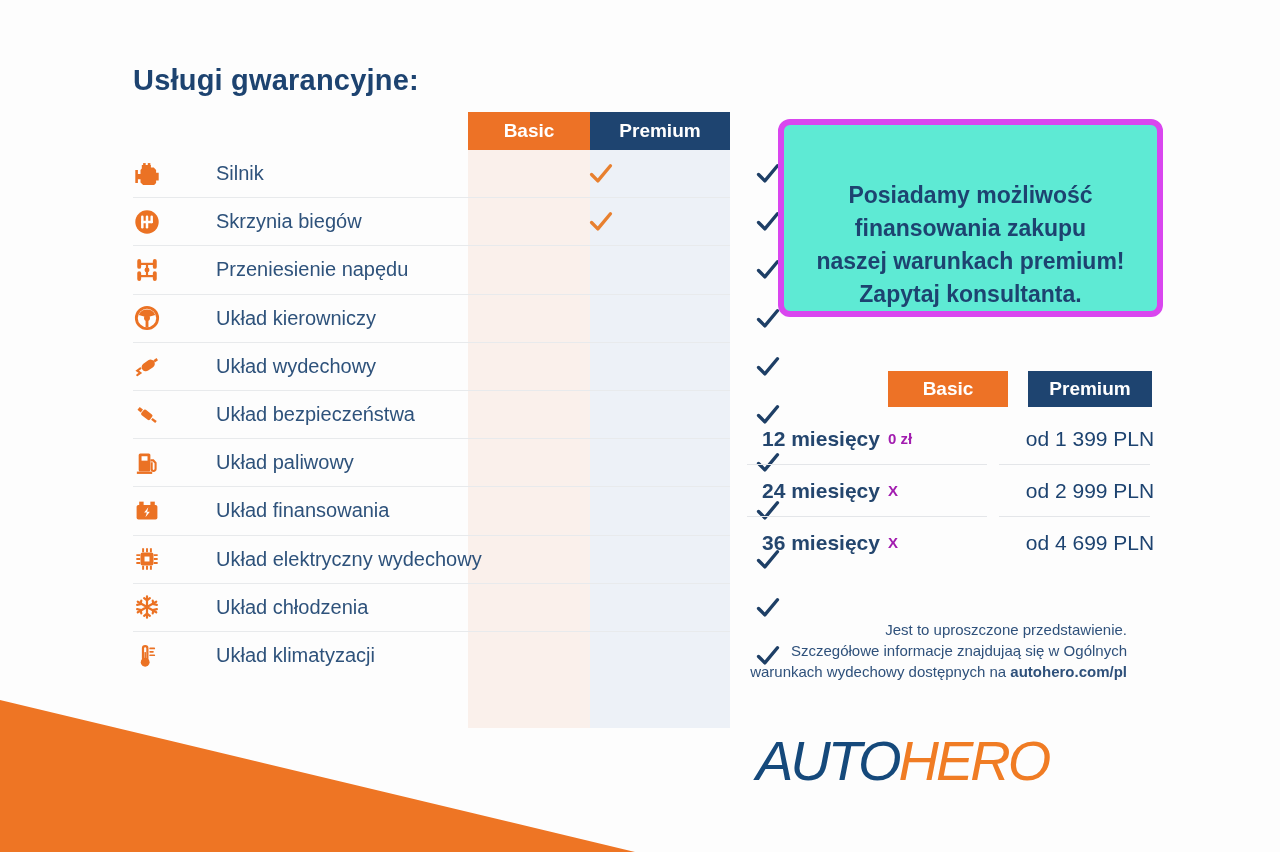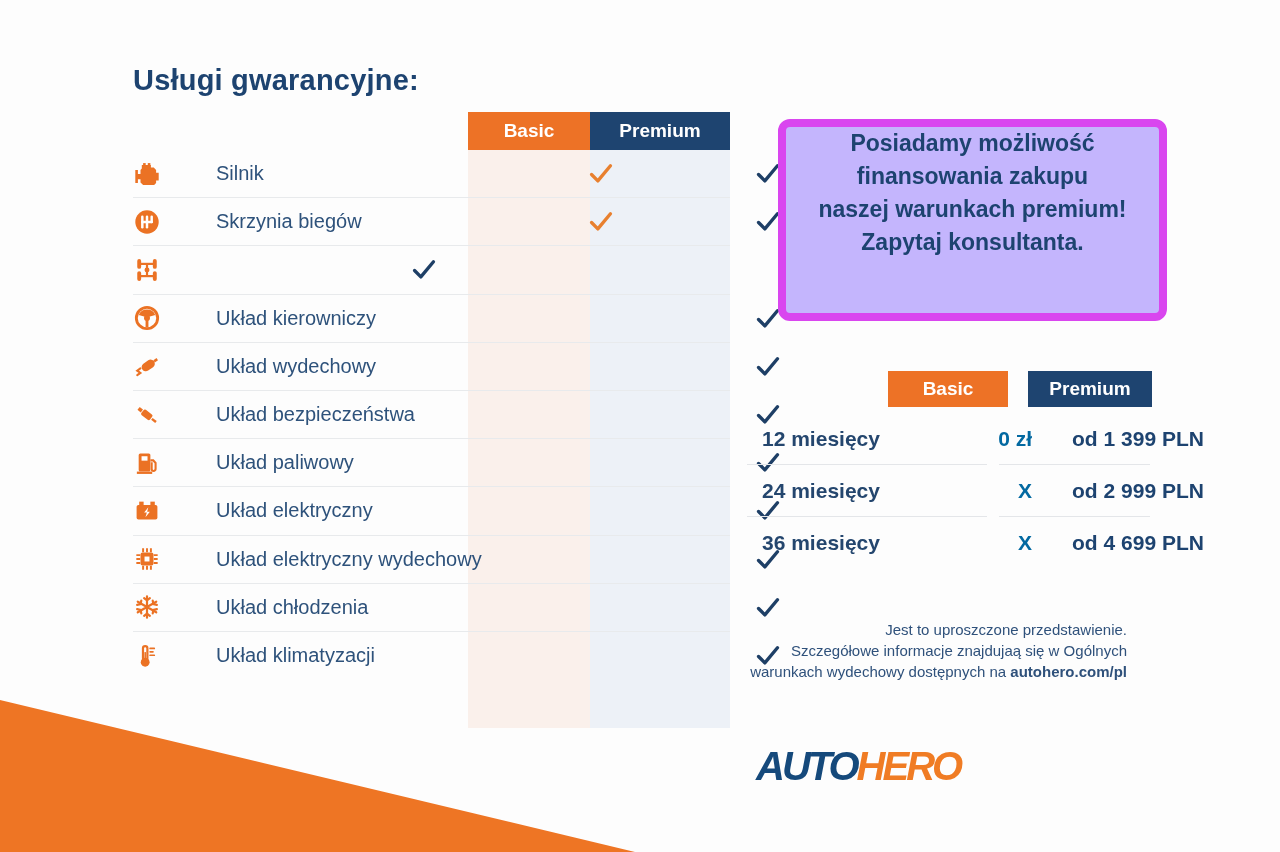--- a/index.html
+++ b/index.html
@@ -38,48 +38,48 @@
   .svc-icon svg{width:26px;height:26px;display:block;}
   .svc-label{flex:0 0 288px;margin-left:20px;font-size:20px;color:#2E527B;white-space:nowrap;}
   .svc-cell{flex:0 0 122px;display:flex;align-items:center;justify-content:center;}
   .svc-cell.premium{flex:0 0 140px;}
   .ck{width:26px;height:21px;}
   .ck-orange{color:#E8802F;}
   .ck-navy{color:#1E3F66;}
   
   .promo{
     position:absolute;left:778px;top:119px;width:373px;height:186px;
-    border:8px solid #d946ef;border-radius:12px;background:#c4b5fd;
-    display:flex;flex-direction:column;align-items:center;justify-content:flex-start;
+    border:6px solid #d946ef;border-radius:12px;background:#5eead4;
+    display:flex;flex-direction:column;align-items:center;justify-content:flex-end;
   }
   .promo-line{font-size:23px;font-weight:bold;color:#1D4370;line-height:33px;text-align:center;white-space:nowrap;}
   
   .pricing{position:absolute;left:745px;top:371px;width:412px;}
   .p-head{display:flex;height:36px;margin-bottom:6px;}
   .p-spacer{flex:0 0 143px;}
   .p-h{height:36px;line-height:36px;text-align:center;color:#fff;font-weight:bold;font-size:19px;}
   .p-h.basic{flex:0 0 120px;background:#ED7226;}
   .p-h.premium{flex:0 0 124px;background:#1E4470;margin-left:20px;}
-  .p-row{display:flex;align-items:center;height:51px;gap:24px;}
+  .p-row{display:flex;align-items:center;height:51px;}
   .p-period{flex:0 0 143px;box-sizing:border-box;padding-left:17px;font-size:21px;font-weight:bold;color:#24466E;white-space:nowrap;}
-  .p-basic{flex:0 0 120px;text-align:right;font-size:21px;font-weight:bold;color:#0369a1;}
-  .p-premium{flex:0 0 144px;margin-left:10px;text-align:center;font-size:21px;font-weight:bold;color:#1D4370;white-space:nowrap;}
+  .p-basic{flex:0 0 120px;text-align:left;font-size:15px;font-weight:bold;color:#a21caf;}
+  .p-premium{flex:0 0 144px;margin-left:10px;text-align:center;font-size:21px;font-weight:normal;color:#1D4370;white-space:nowrap;}
   .p-sep{display:flex;height:1px;}
   .p-sep span{background:#E4E6E9;height:1px;display:block;}
   .p-sep .s1{margin-left:2px;width:240px;}
   .p-sep .s2{margin-left:12px;width:151px;}
   
   .disclaimer{
     position:absolute;left:741px;top:619px;width:386px;
     text-align:right;font-size:15px;line-height:21px;color:#2F517B;
   }
   
   .logo{
-    position:absolute;left:756px;top:744px;
-    font-style:italic;font-weight:bold;font-size:40px;letter-spacing:-3px;white-space:nowrap;
+    position:absolute;left:756px;top:728px;
+    font-style:italic;font-weight:normal;font-size:56px;letter-spacing:-3px;white-space:nowrap;
   }
   .logo .l1{color:#15497B;}
   .logo .l2{color:#F07C24;}
 </style>
 </head>
 <body>
 
 <div class="canvas">
   <div class="triangle"></div>
 
@@ -144,20 +144,21 @@
               <line x1="16" y1="12.4" x2="16" y2="17"></line>
             </g>
             <g stroke-width="1.7">
               <line x1="4" y1="5.3" x2="16" y2="5.3"></line>
               <line x1="4" y1="14.7" x2="16" y2="14.7"></line>
               <line x1="10" y1="5.3" x2="10" y2="14.7"></line>
             </g>
             <circle cx="10" cy="10" r="1.9" fill="currentColor" stroke="none"></circle>
           </svg>
         </span>
+        <span class="svc-label">Przeniesienie napędu</span>
         <span class="svc-cell basic"></span>
         <span class="svc-cell premium">
           <svg class="ck ck-navy" viewBox="0 0 24 20">
             <path d="M3 11l6 6L21 2.6" fill="none" stroke="currentColor" stroke-width="3.2" stroke-linecap="round" stroke-linejoin="round"></path>
           </svg>
         </span>
       </div>
       <div class="svc-row">
         <span class="svc-icon">
           <svg viewBox="0 0 20 20">
@@ -230,21 +231,21 @@
       </div>
       <div class="svc-row">
         <span class="svc-icon">
           <svg viewBox="0 0 20 20">
             <rect x="2" y="5.4" width="16" height="11.2" rx="1.4" fill="currentColor"></rect>
             <rect x="4" y="2.8" width="3.4" height="2.6" fill="currentColor"></rect>
             <rect x="12.6" y="2.8" width="3.4" height="2.6" fill="currentColor"></rect>
             <path d="M11 7.2L7.8 11.2h2.1L8.8 14.8l3.4-4.2h-2.1z" fill="#fff"></path>
           </svg>
         </span>
-        <span class="svc-label">Układ elektryczny</span>
+        <span class="svc-label">Układ finansowania</span>
         <span class="svc-cell basic"></span>
         <span class="svc-cell premium">
           <svg class="ck ck-navy" viewBox="0 0 24 20">
             <path d="M3 11l6 6L21 2.6" fill="none" stroke="currentColor" stroke-width="3.2" stroke-linecap="round" stroke-linejoin="round"></path>
           </svg>
         </span>
       </div>
       <div class="svc-row">
         <span class="svc-icon">
           <svg viewBox="0 0 20 20">

